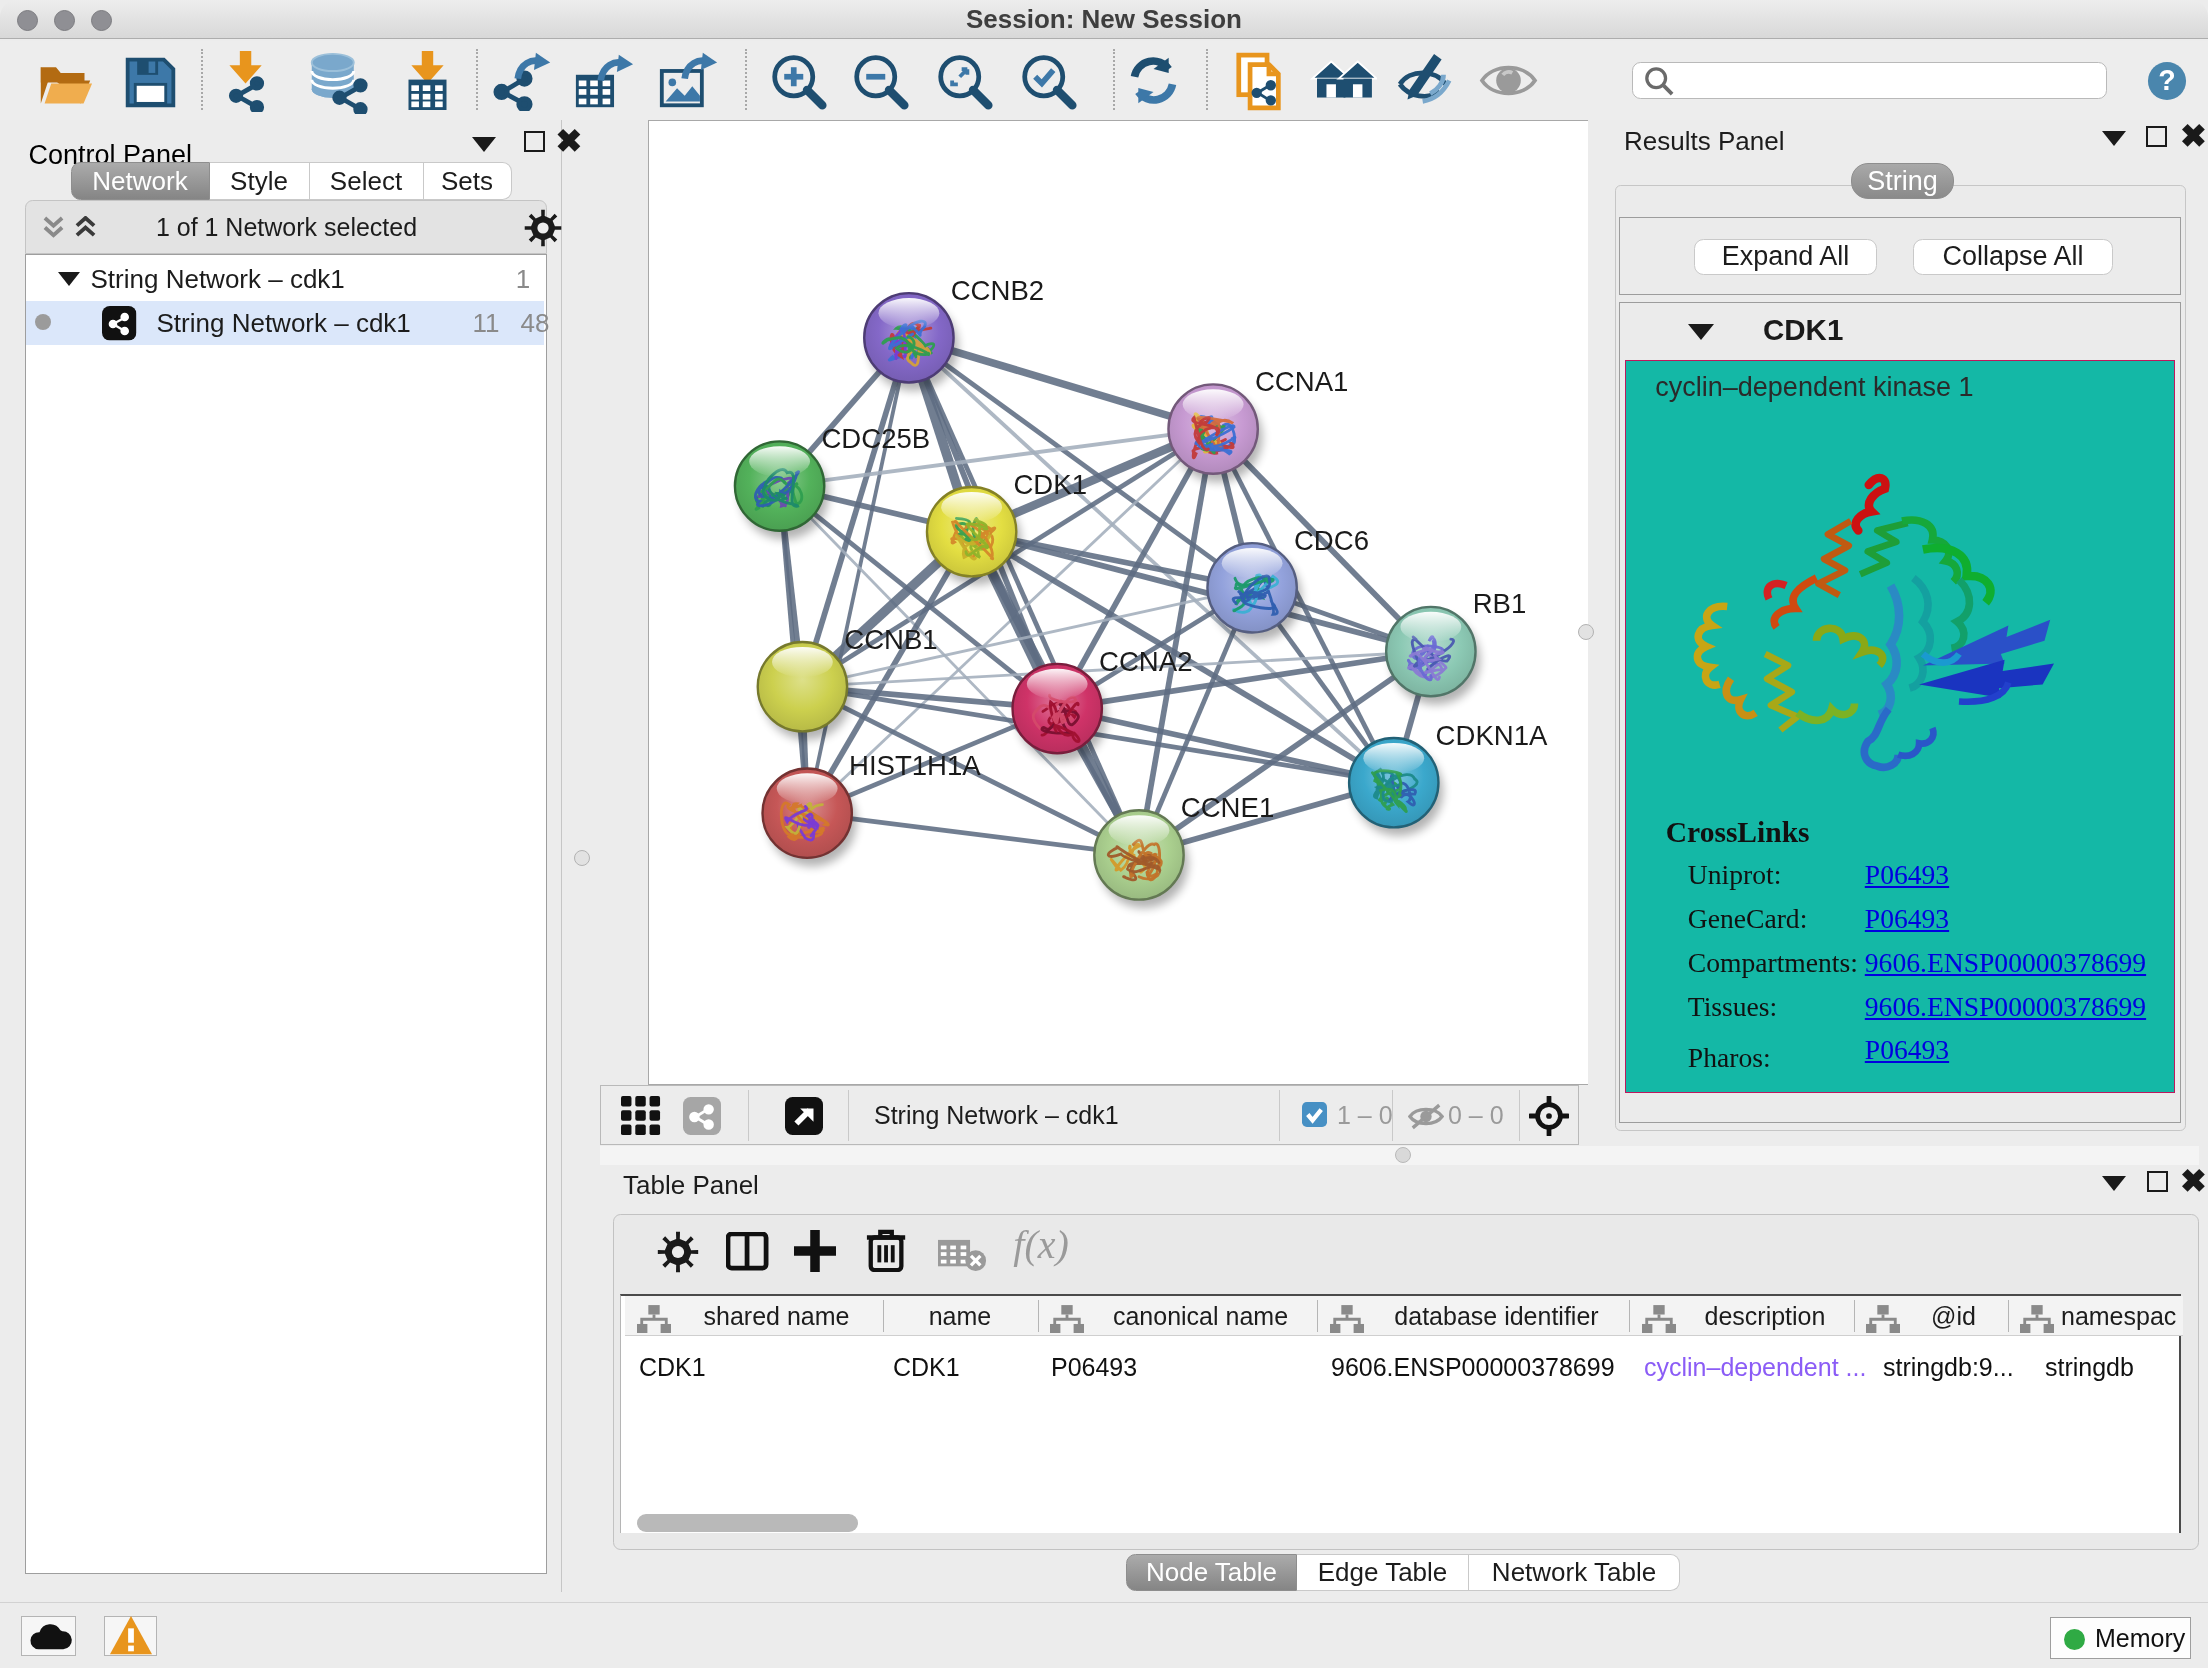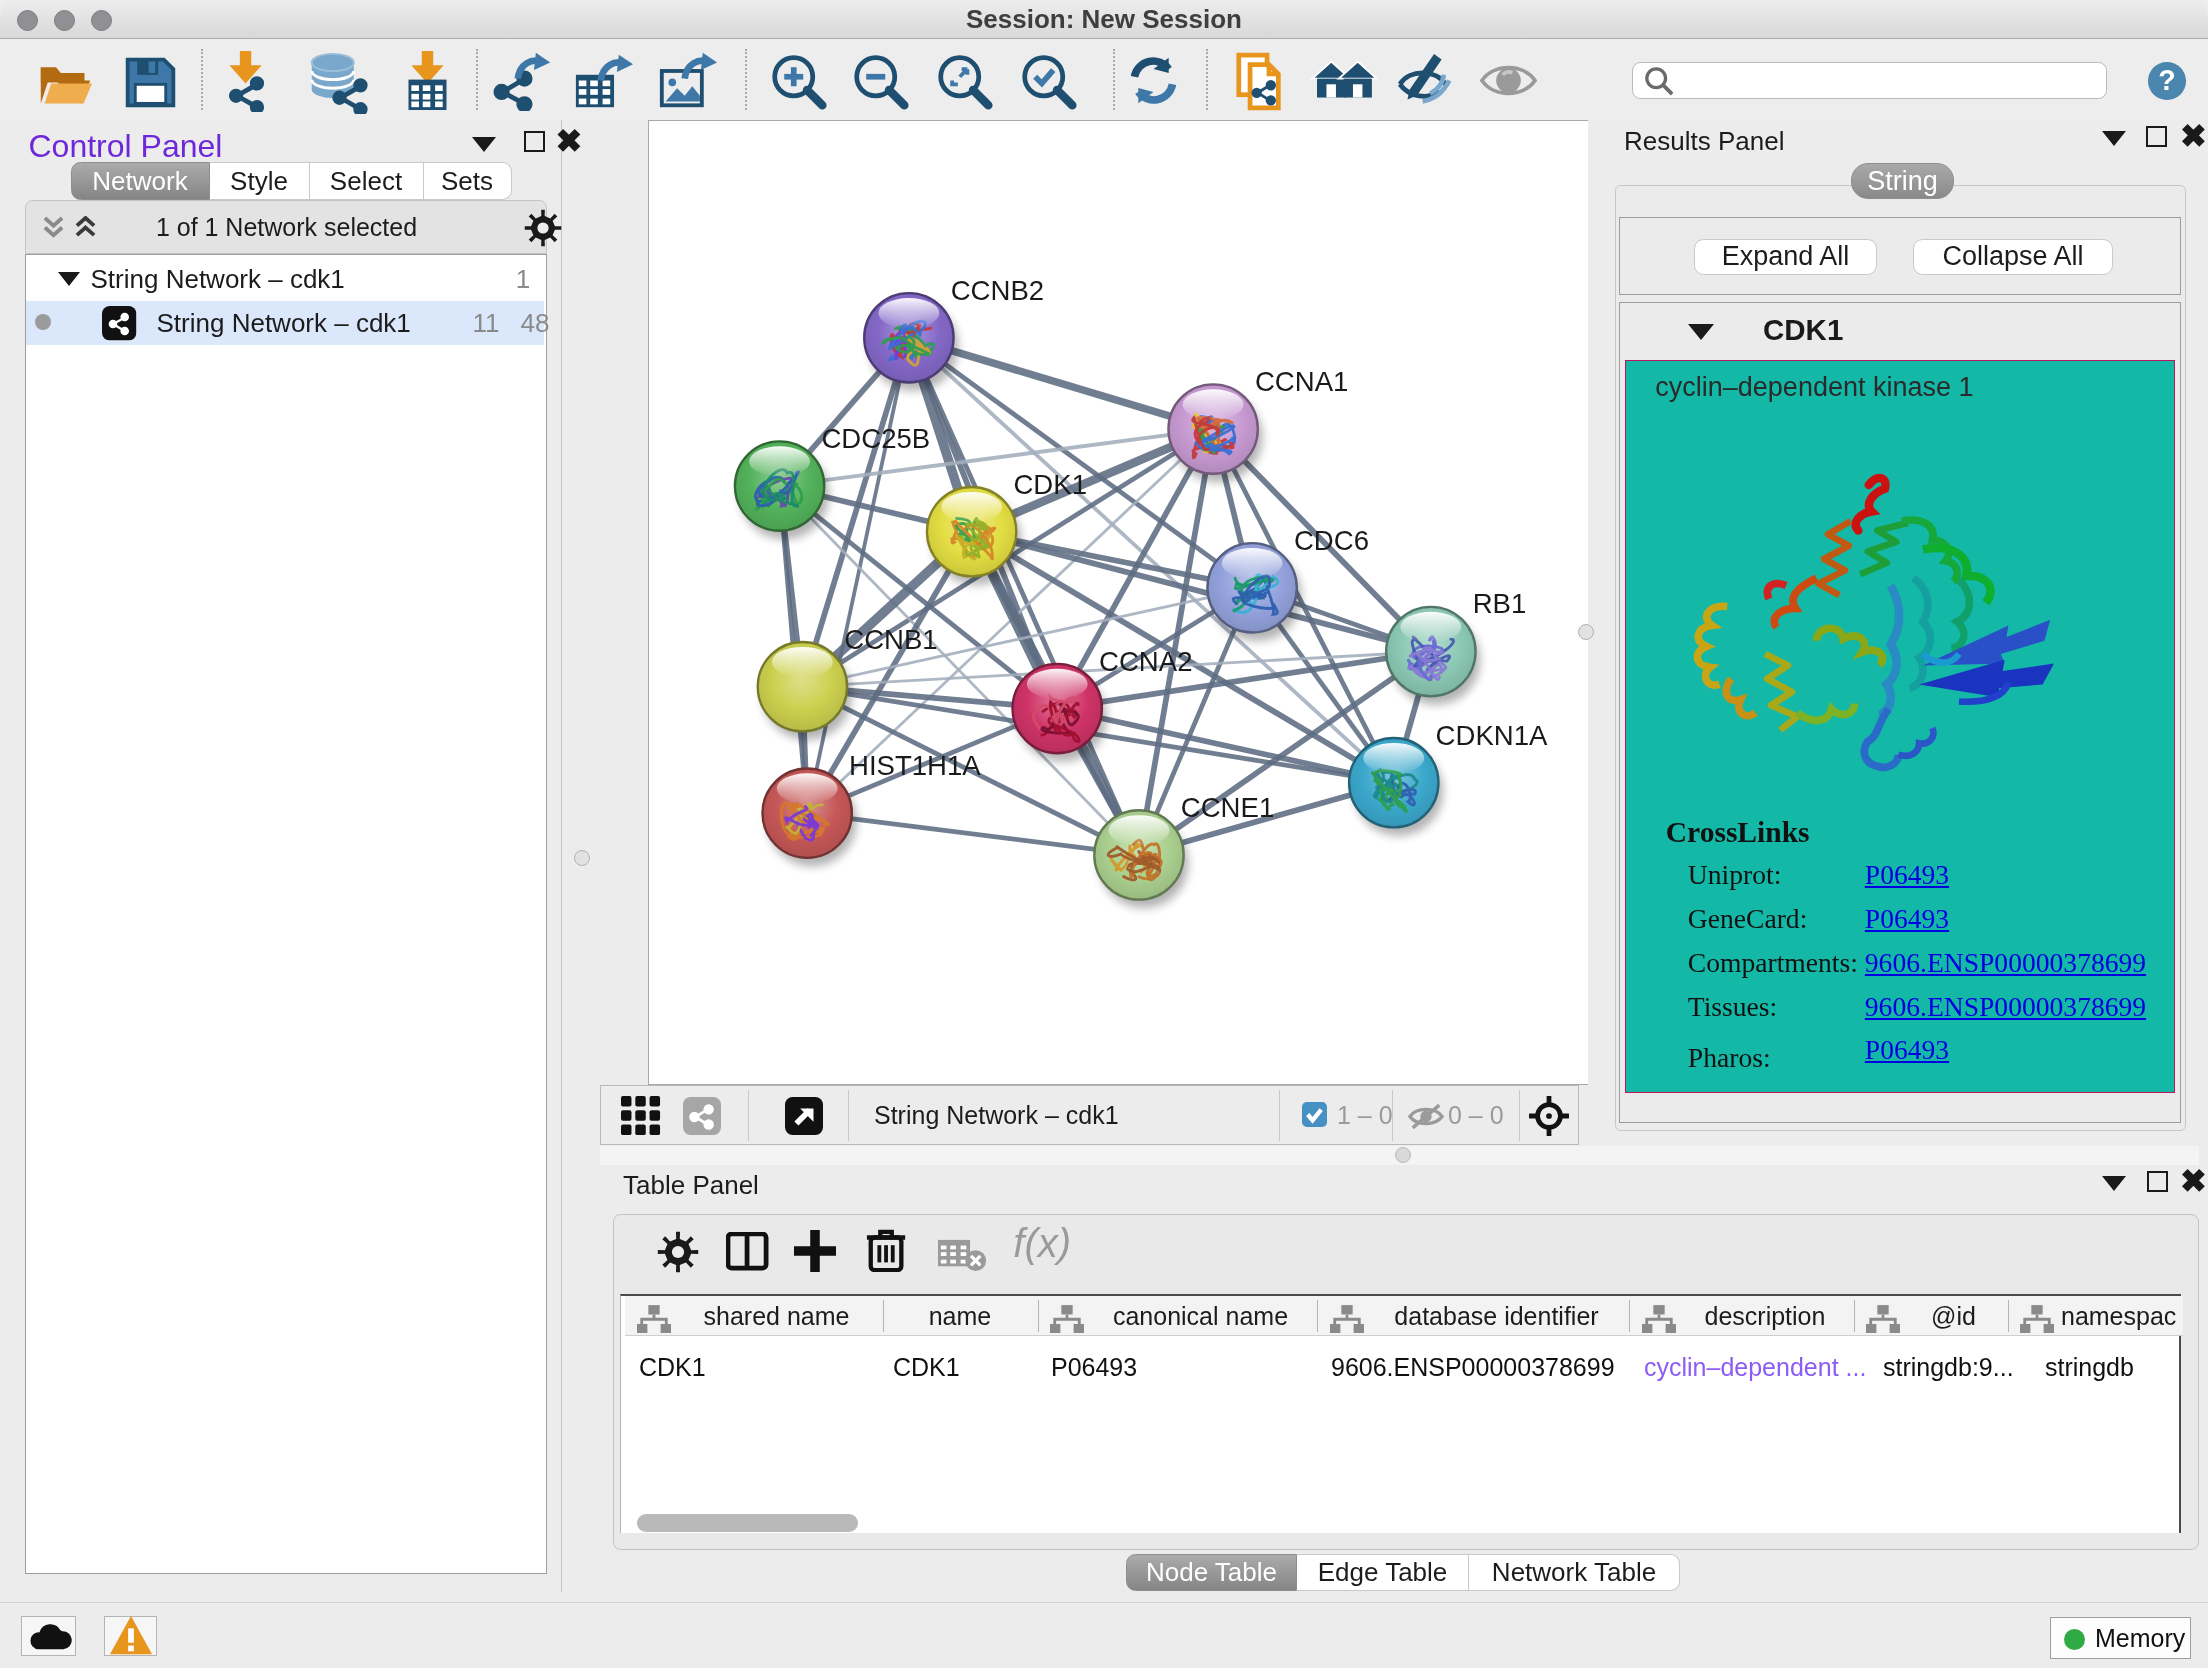--- a/index.html
+++ b/index.html
@@ -164,21 +164,21 @@
             <circle cx="13" cy="13" r="10" fill="none" stroke="#6a6a6a" stroke-width="3.5"></circle>
             <line x1="21" y1="21" x2="30" y2="30" stroke="#6a6a6a" stroke-width="4"></line>
           </svg></div>
       </div>
       <div class="abs" style="left:2147px;top:20px;"><svg width="40" height="40" viewBox="0 0 42 42" style="">
           <circle cx="21" cy="21" r="20" fill="#4a86ad"></circle>
           <text x="21" y="30" font-family="Liberation Sans, sans-serif" font-size="30" font-weight="bold" fill="#ffffff" text-anchor="middle">?</text>
         </svg></div>
     </div>
     <div class="abs" style="left:9.5px;top:120px;width:552px;height:1472px;background:#ececec;border-right:1.9px solid #c6c6c6;">
-      <div class="abs" style="left:19px;top:8px;font-size:32px;color:#6d28d9;">Control Panel</div>
+      <div class="abs" style="left:19px;top:20px;font-size:27px;color:#000000;">Control Panel</div>
       <div class="abs" style="left:462px;top:17px;width:0;height:0;border-left:12.4px solid transparent;border-right:12.4px solid transparent;border-top:15px solid #1a1a1a;"></div>
       <div class="abs" style="left:514px;top:10.5px;width:21px;height:21px;border:2.9px solid #1a1a1a;"></div>
       <div class="abs" style="left:546px;top:1.9px;font-size:32px;font-weight:bold;color:#1a1a1a;">✖</div>
       <div class="abs" style="left:61px;top:42px;height:38px;display:flex;">
 <div style="width:139px;background:linear-gradient(#ababab,#858585);color:#ffffff;font-size:26px;display:flex;align-items:center;justify-content:center;border:1px solid #8e8e8e;border-radius:9.5px 0 0 9.5px;">Network</div>
 <div style="width:100px;background:#ffffff;color:#1c1c1c;font-size:26px;display:flex;align-items:center;justify-content:center;border:1px solid #c9c9c9;border-left:none;">Style</div>
 <div style="width:114px;background:#ffffff;color:#1c1c1c;font-size:26px;display:flex;align-items:center;justify-content:center;border:1px solid #c9c9c9;border-left:none;">Select</div>
 <div style="width:88px;background:#ffffff;color:#1c1c1c;font-size:26px;display:flex;align-items:center;justify-content:center;border:1px solid #c9c9c9;border-left:none;border-radius:0 9.5px 9.5px 0;">Sets</div>
 </div>
       <div class="abs" style="left:15px;top:80px;width:522px;height:54px;background:#e3e3e3;border:1.9px solid #c4c4c4;border-radius:7.6px 7.6px 0 0;">
@@ -647,21 +647,21 @@
             <rect x="24" y="10" width="6" height="4" fill="#ffffff"></rect>
             <rect x="3" y="17" width="6" height="4" fill="#ffffff"></rect>
             <rect x="13" y="17" width="6" height="4" fill="#ffffff"></rect>
             <rect x="24" y="17" width="6" height="4" fill="#ffffff"></rect>
             <rect x="3" y="25" width="6" height="4" fill="#ffffff"></rect>
             <rect x="13" y="25" width="6" height="4" fill="#ffffff"></rect>
             <rect x="24" y="25" width="6" height="4" fill="#ffffff"></rect>
             <circle cx="40" cy="26" r="11" fill="#9a9a9a"></circle>
             <path d="M35 21 L45 31 M45 21 L35 31" stroke="#ffffff" stroke-width="3.5"></path>
           </svg></div>
-        <div class="abs" style="left:399px;top:5.7px;font-family:Liberation Sans, sans-serif;font-style:italic;font-size:40px;color:#9a9a9a;">f(x)</div>
+        <div class="abs" style="left:399px;top:5.7px;font-family:Liberation Serif, serif;font-style:italic;font-size:40px;color:#9a9a9a;">f(x)</div>
         <div class="abs" style="left:5.7px;top:79px;width:1561px;height:239px;background:#ffffff;border-top:2.9px solid #4a4a4a;border-right:2.9px solid #4a4a4a;border-left:1px solid #b5b5b5;">
           <div class="abs" style="left:4px;top:0;width:1558px;height:40px;background:#f3f3f3;border-bottom:1.9px solid #cfcfcf;">
             <div class="abs" style="left:12.4px;top:8.6px;"><svg width="34" height="28.5" viewBox="0 0 36 30" style="">
                 <rect x="12" y="0" width="12" height="10" fill="#8a8a8a"></rect>
                 <rect x="0" y="20" width="11" height="10" fill="#8a8a8a"></rect>
                 <rect x="25" y="20" width="11" height="10" fill="#8a8a8a"></rect>
                 <path d="M18 10 L18 15 M5 20 L5 15 L31 15 L31 20" stroke="#8a8a8a" stroke-width="3" fill="none"></path>
               </svg></div>
             <div class="abs" style="left:53px;top:5.7px;width:197px;text-align:center;font-size:25px;color:#1c1c1c;white-space:nowrap;">shared name</div>
             <div class="abs" style="left:258px;top:3.8px;width:0;height:32px;border-left:1.9px solid #b5b5b5;"></div>

